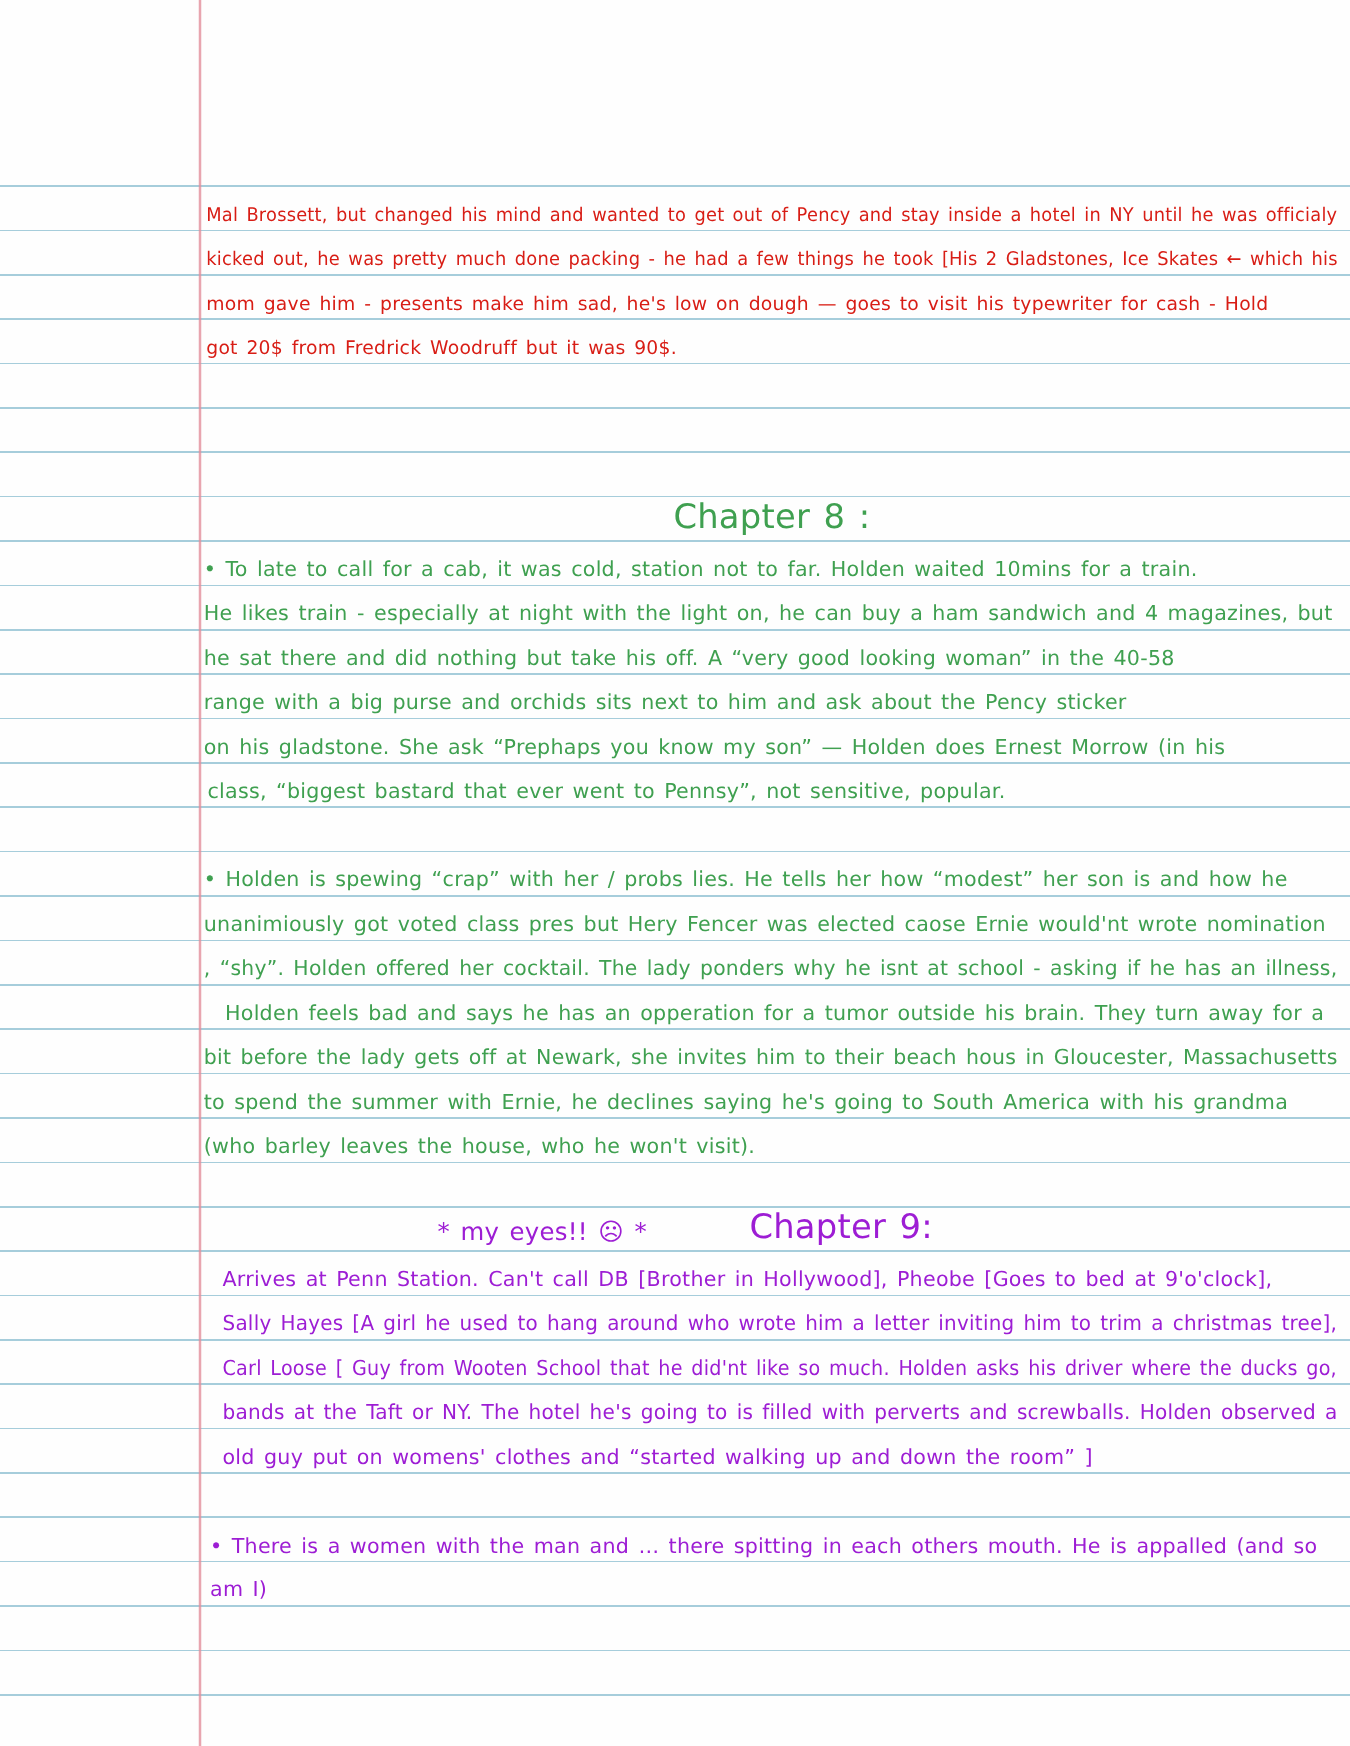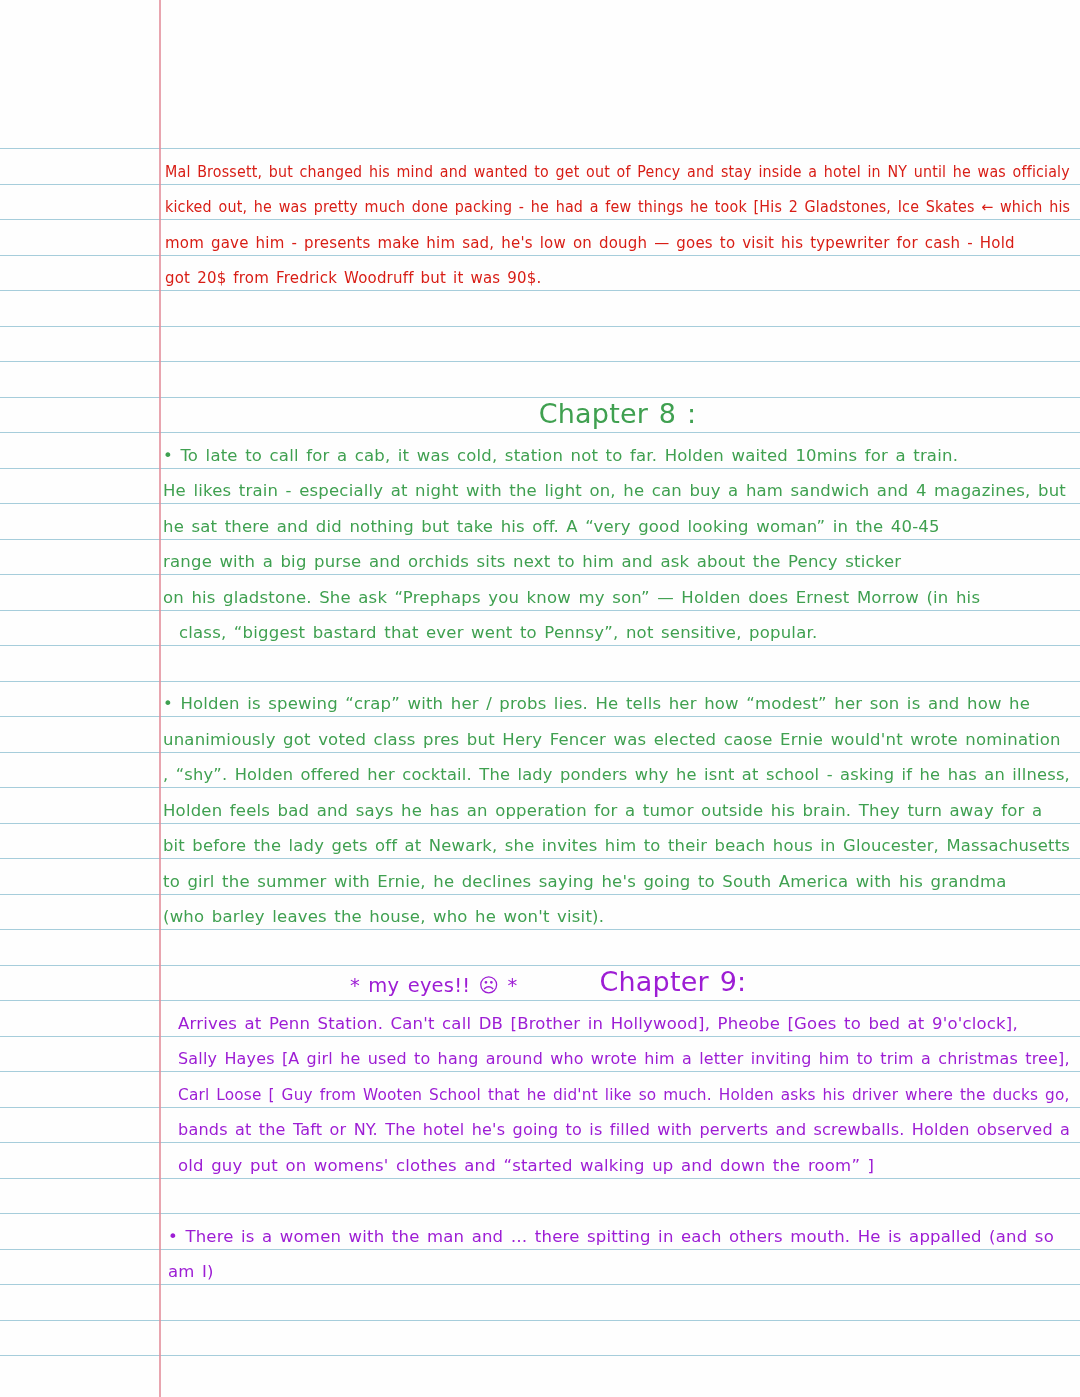--- a/index.html
+++ b/index.html
@@ -60,50 +60,50 @@
         </div>
       </div>
       <div class="block c-green" style="top: 433px;">
         <div class="tline" style="padding-left: 3px;">
           <span style="font-size: 16.5px;">• To late to call for a cab, it was cold, station not to far. Holden waited 10mins for a train.</span>
         </div>
         <div class="tline" style="padding-left: 3px;">
           <span style="font-size: 16.5px;">He likes train - especially at night with the light on, he can buy a ham sandwich and 4 magazines, but</span>
         </div>
         <div class="tline" style="padding-left: 3px;">
-          <span style="font-size: 16.5px;">he sat there and did nothing but take his off. A “very good looking woman” in the 40-45</span>
+          <span style="font-size: 16.5px;">he sat there and did nothing but take his off. A “very good looking woman” in the 40-58</span>
         </div>
         <div class="tline" style="padding-left: 3px;">
           <span style="font-size: 16.5px;">range with a big purse and orchids sits next to him and ask about the Pency sticker</span>
         </div>
         <div class="tline" style="padding-left: 3px;">
           <span style="font-size: 16.5px;">on his gladstone. She ask “Prephaps you know my son” — Holden does Ernest Morrow (in his</span>
         </div>
-        <div class="tline" style="padding-left: 19px;">
+        <div class="tline" style="padding-left: 6px;">
           <span style="font-size: 16.5px;">class, “biggest bastard that ever went to Pennsy”, not sensitive, popular.</span>
         </div>
       </div>
       <div class="block c-green" style="top: 681.5px;">
         <div class="tline" style="padding-left: 3px;">
           <span style="font-size: 16.5px;">• Holden is spewing “crap” with her / probs lies. He tells her how “modest” her son is and how he</span>
         </div>
         <div class="tline" style="padding-left: 3px;">
           <span style="font-size: 16.5px;">unanimiously got voted class pres but Hery Fencer was elected caose Ernie would'nt wrote nomination</span>
         </div>
         <div class="tline" style="padding-left: 3px;">
           <span style="font-size: 16.5px; transform: scaleX(0.986);">, “shy”. Holden offered her cocktail. The lady ponders why he isnt at school - asking if he has an illness,</span>
         </div>
-        <div class="tline" style="padding-left: 3px;">
+        <div class="tline" style="padding-left: 20px;">
           <span style="font-size: 16.5px;">Holden feels bad and says he has an opperation for a tumor outside his brain. They turn away for a</span>
         </div>
         <div class="tline" style="padding-left: 3px;">
           <span style="font-size: 16.5px; transform: scaleX(0.993);">bit before the lady gets off at Newark, she invites him to their beach hous in Gloucester, Massachusetts</span>
         </div>
         <div class="tline" style="padding-left: 3px;">
-          <span style="font-size: 16.5px;">to girl the summer with Ernie, he declines saying he's going to South America with his grandma</span>
+          <span style="font-size: 16.5px;">to spend the summer with Ernie, he declines saying he's going to South America with his grandma</span>
         </div>
         <div class="tline" style="padding-left: 3px;">
           <span style="font-size: 16.5px;">(who barley leaves the house, who he won't visit).</span>
         </div>
       </div>
       <div class="block c-purple heading2" style="top: 965.5px;">
         <div class="tline" style="padding-left: 190px;">
           <span style="font-size: 19.5px;">* my eyes!! ☹ *</span>
           <span style="font-size: 27px;">Chapter 9:</span>
         </div>

